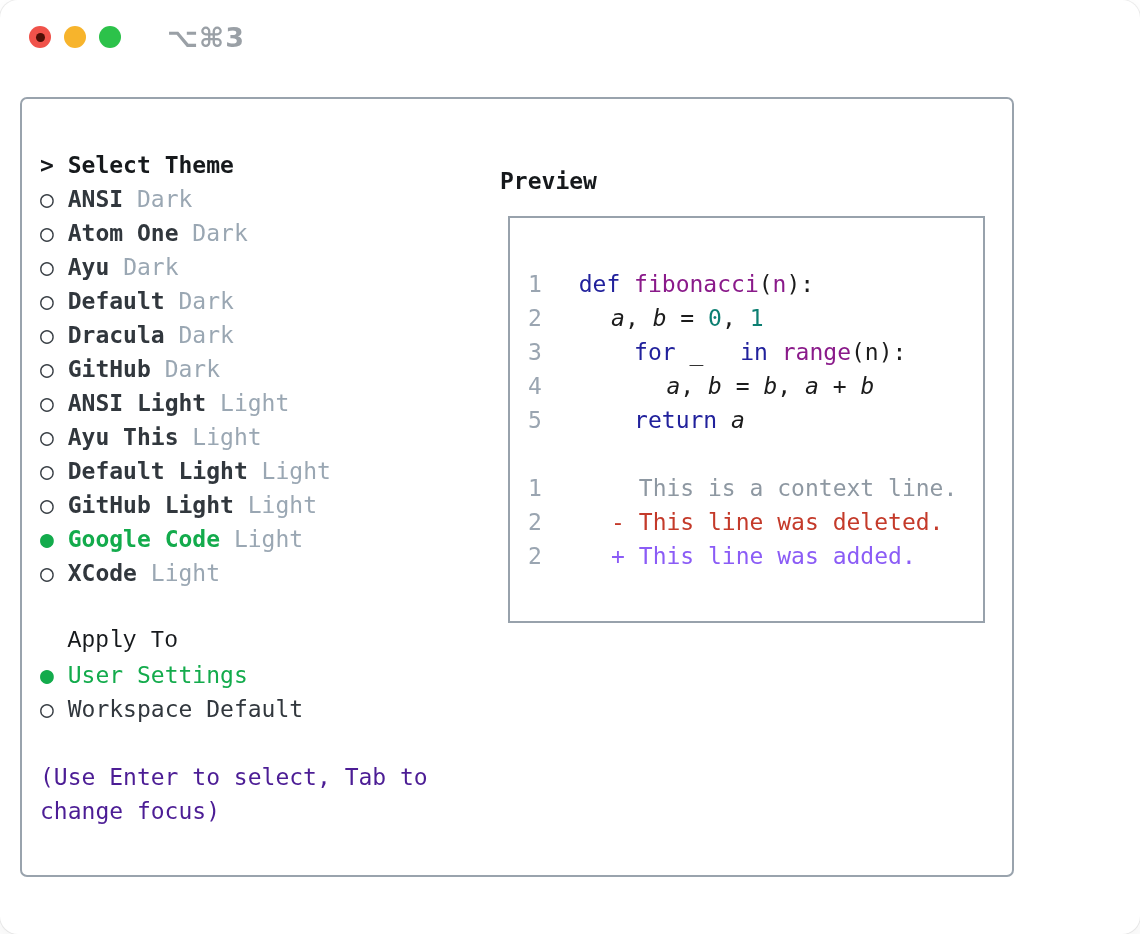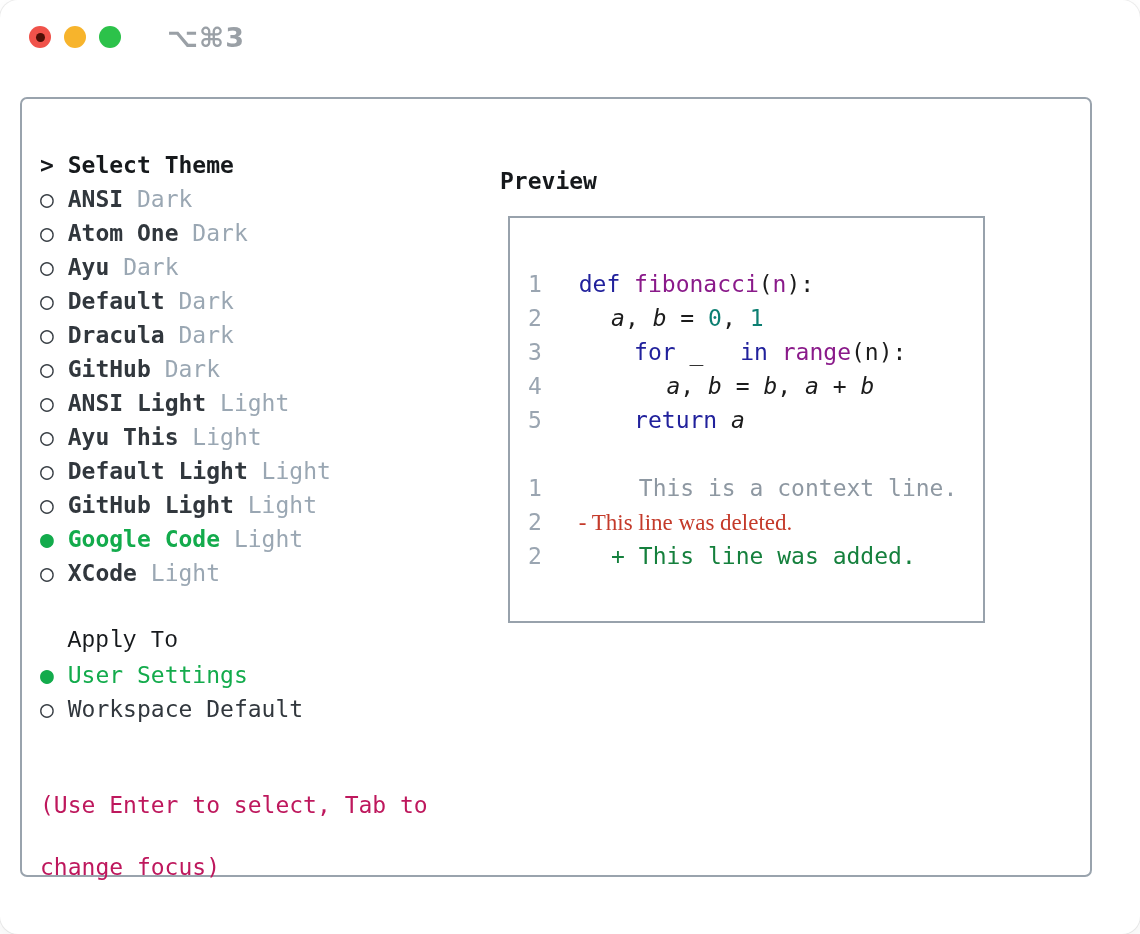--- a/index.html
+++ b/index.html
@@ -27,55 +27,55 @@
     position:absolute; left:6.5px; top:6.5px; width:9px; height:9px;
     border-radius:50%; background:#4d0f06;
   }
   .win-title {
     position:absolute; left:167px; top:22px;
     font-family:"DejaVu Sans","Liberation Sans",sans-serif;
     font-weight:bold; font-size:27px; color:#9aa0a6; letter-spacing:1px;
   }
   
   .panel {
-    position:absolute; left:20px; top:97px; width:1072px; height:780px;
+    position:absolute; left:20px; top:97px; width:994px; height:780px;
     border:2px solid #99a3ad; border-radius:7px; background:#ffffff;
   }
   .row { height:34px; line-height:34px; font-size:23px; white-space:pre; }
   .left-col  { position:absolute; left:18px;  top:49px; }
   .right-col { position:absolute; left:478px; top:65px; }
 
   .hdr { font-weight:bold; color:#16191c; }
   .caret { font-weight:bold; color:#16191c; }
   .marker { color:#3d4349; }
   .marker.sel { color:#13ab4c; }
   .theme-name { color:#31373d;font-weight:bold; }
   .theme-name.sel { color:#13ab4c; }
   .variant { color:#9aa7b3; }
   .apply-header { padding-left:2ch; color:#16191c;font-family:Liberation Mono, monospace; }
   .apply-name { color:#31373d; }
   .apply-name.sel { color:#13ab4c; }
-  .help { color:#be185d;margin-top:28px; }
+  .help { color:#4c1d95; }
 
   
   .preview-box {
     margin-left:8px; margin-top:18px;
     width:477px; height:407px;
     border:2.5px solid #98a2ac; background:#ffffff;
     padding:49px 0 0 18px; overflow:hidden;
   }
   .ln  { color:#9aa5b1; }
   .kw  { color:#21219c;margin-left:23px; }
   .fn  { color:#8a1a8a; }
   .lit { color:#0d7f72; }
   .pl  { color:#1c1c1c; }
   .var { color:#1c1c1c; font-style:italic; }
   .ctx { color:#8e98a2; }
-  .del { color:#c43a2a;font-family:Liberation Serif, serif; }
-  .add { color:#15803d; }
+  .del { color:#c43a2a; }
+  .add { color:#8b5cf6; }
 </style>
 </head>
 <body>
 
 <div class="window">
   <div class="titlebar">
     <span class="dot red">
         <span class="dot-inner"></span>
       </span>
     <span class="dot yellow"></span>

